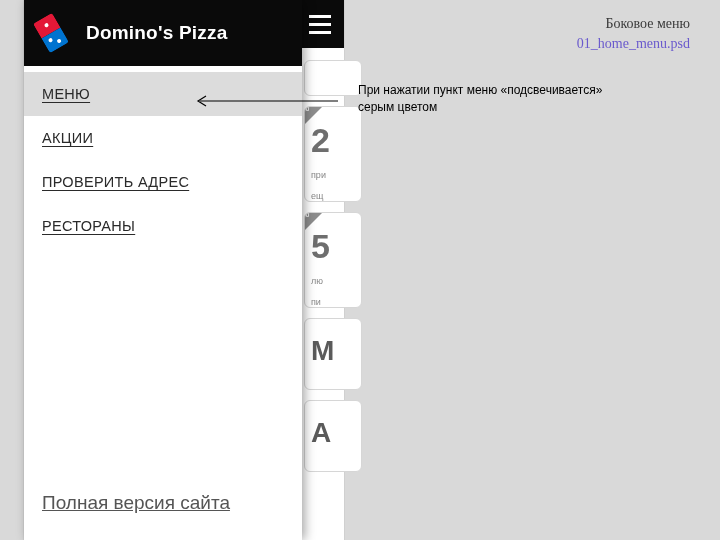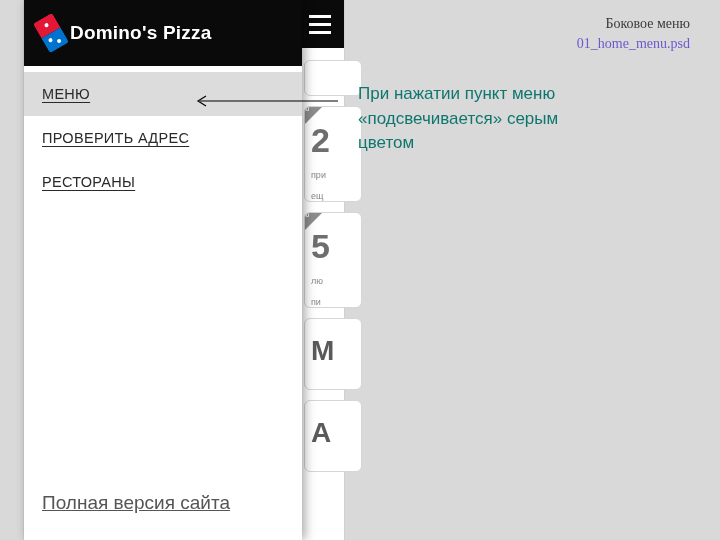--- a/index.html
+++ b/index.html
@@ -107,21 +107,21 @@
     background: #fff;
     box-shadow: 3px 0 10px rgba(0,0,0,0.35);
     display: flex; flex-direction: column;
   }
   .drawer-header {
     height: 66px;
     background: #0a0a0a;
     display: flex; align-items: center;
     padding-left: 16px;
   }
-  .logo { display: flex; align-items: center; gap: 8px; }
+  .logo { display: flex; align-items: center; gap: 24px; }
   .domino {
     width: 22px; height: 34px;
     transform: rotate(-30deg);
     display: flex; flex-direction: column;
     border-radius: 3px; overflow: hidden;
   }
   .domino .top { flex:1; background:#e31837; position:relative; }
   .domino .bot { flex:1; background:#0073cf; position:relative; }
   .domino .dot { position:absolute; width:4px; height:4px; background:#fff; border-radius:50%; }
   .domino .top .dot { left:9px; top:6px; }
@@ -157,22 +157,22 @@
   .arrow {
     position: absolute;
     left: 192px; top: 94px;
     width: 148px; height: 14px;
     pointer-events: none;
   }
   .annotation {
     position: absolute;
     left: 358px; top: 82px;
     width: 260px;
-    font-size: 17px;
-    color: #0f766e;
+    font-size: 12px;
+    color: #000000;
     line-height: 1.45;
   }
 </style>
 </head>
 <body>
 
 <div class="page-label">
   <div class="title">Боковое меню</div>
   <div class="file">01_home_menu.psd</div>
 </div>
@@ -225,20 +225,23 @@
         </div>
         <div class="brand">Domino's Pizza</div>
       </div>
     </div>
 
     <div class="menu-list">
       <div class="menu-item active">
         <span>МЕНЮ</span>
       </div>
       <div class="menu-item">
+        <span>АКЦИИ</span>
+      </div>
+      <div class="menu-item">
         <span>ПРОВЕРИТЬ АДРЕС</span>
       </div>
       <div class="menu-item">
         <span>РЕСТОРАНЫ</span>
       </div>
     </div>
 
     <div class="drawer-footer">
       <span>Полная версия сайта</span>
     </div>

